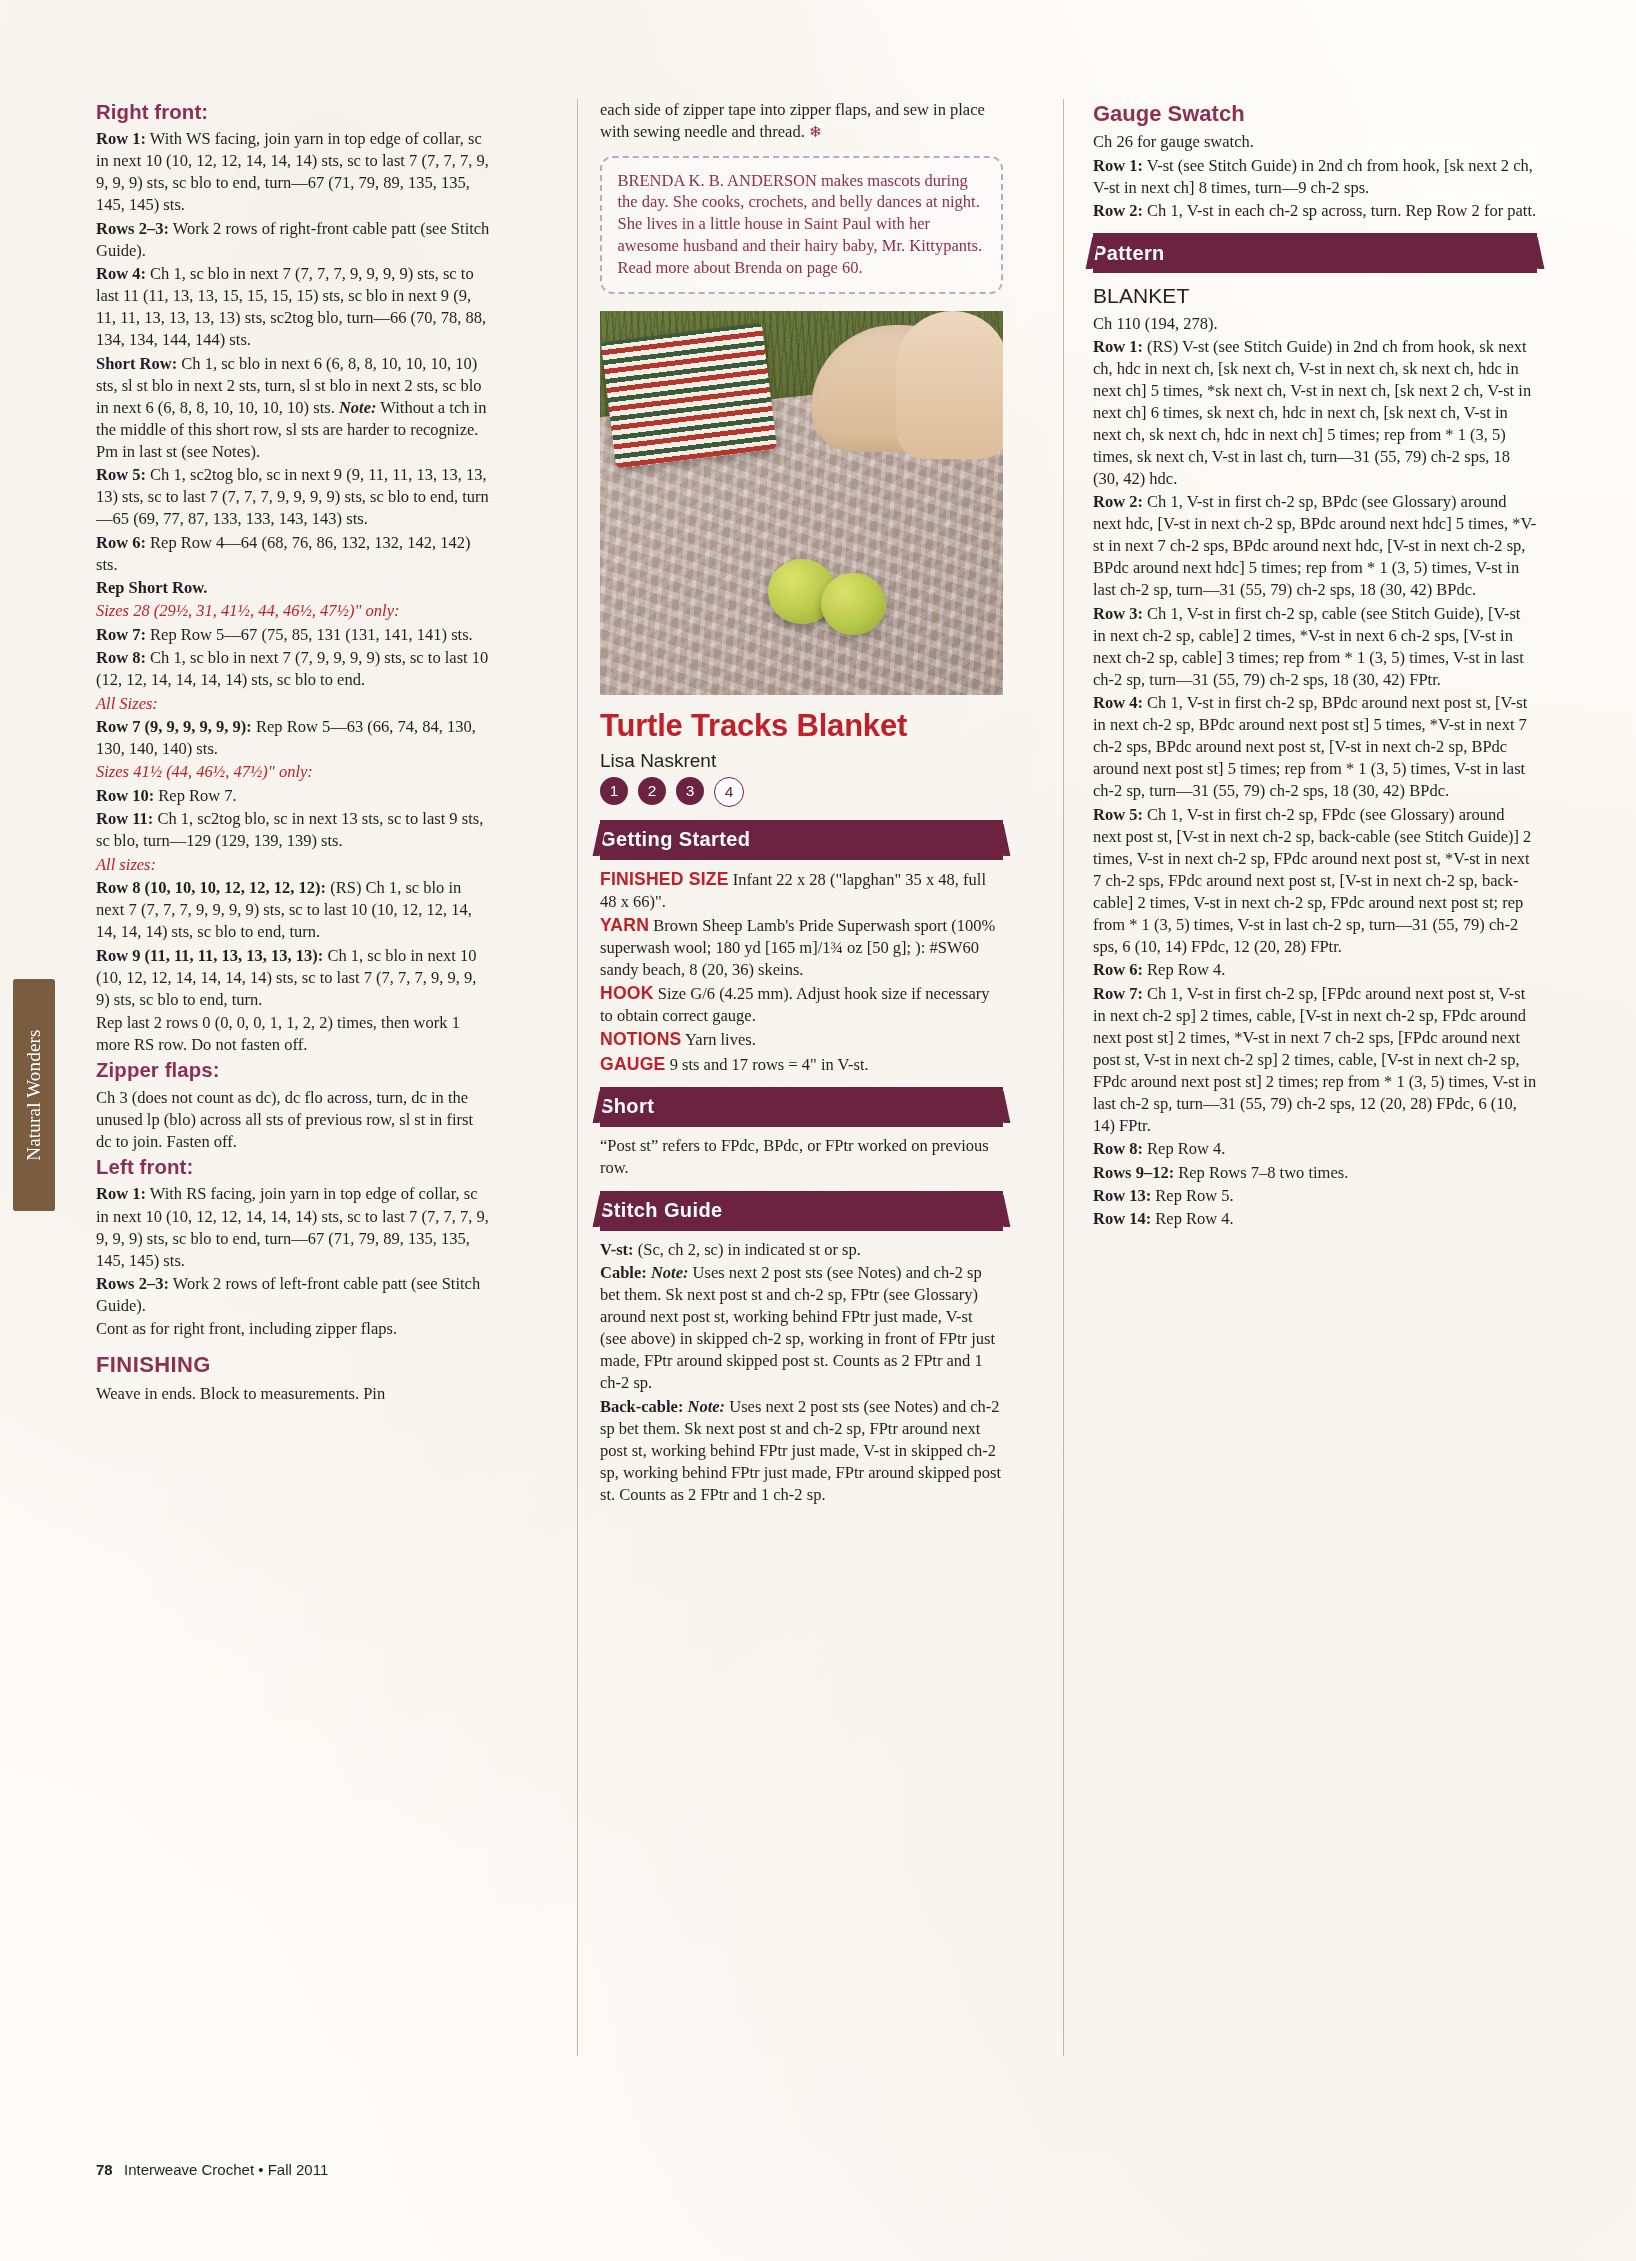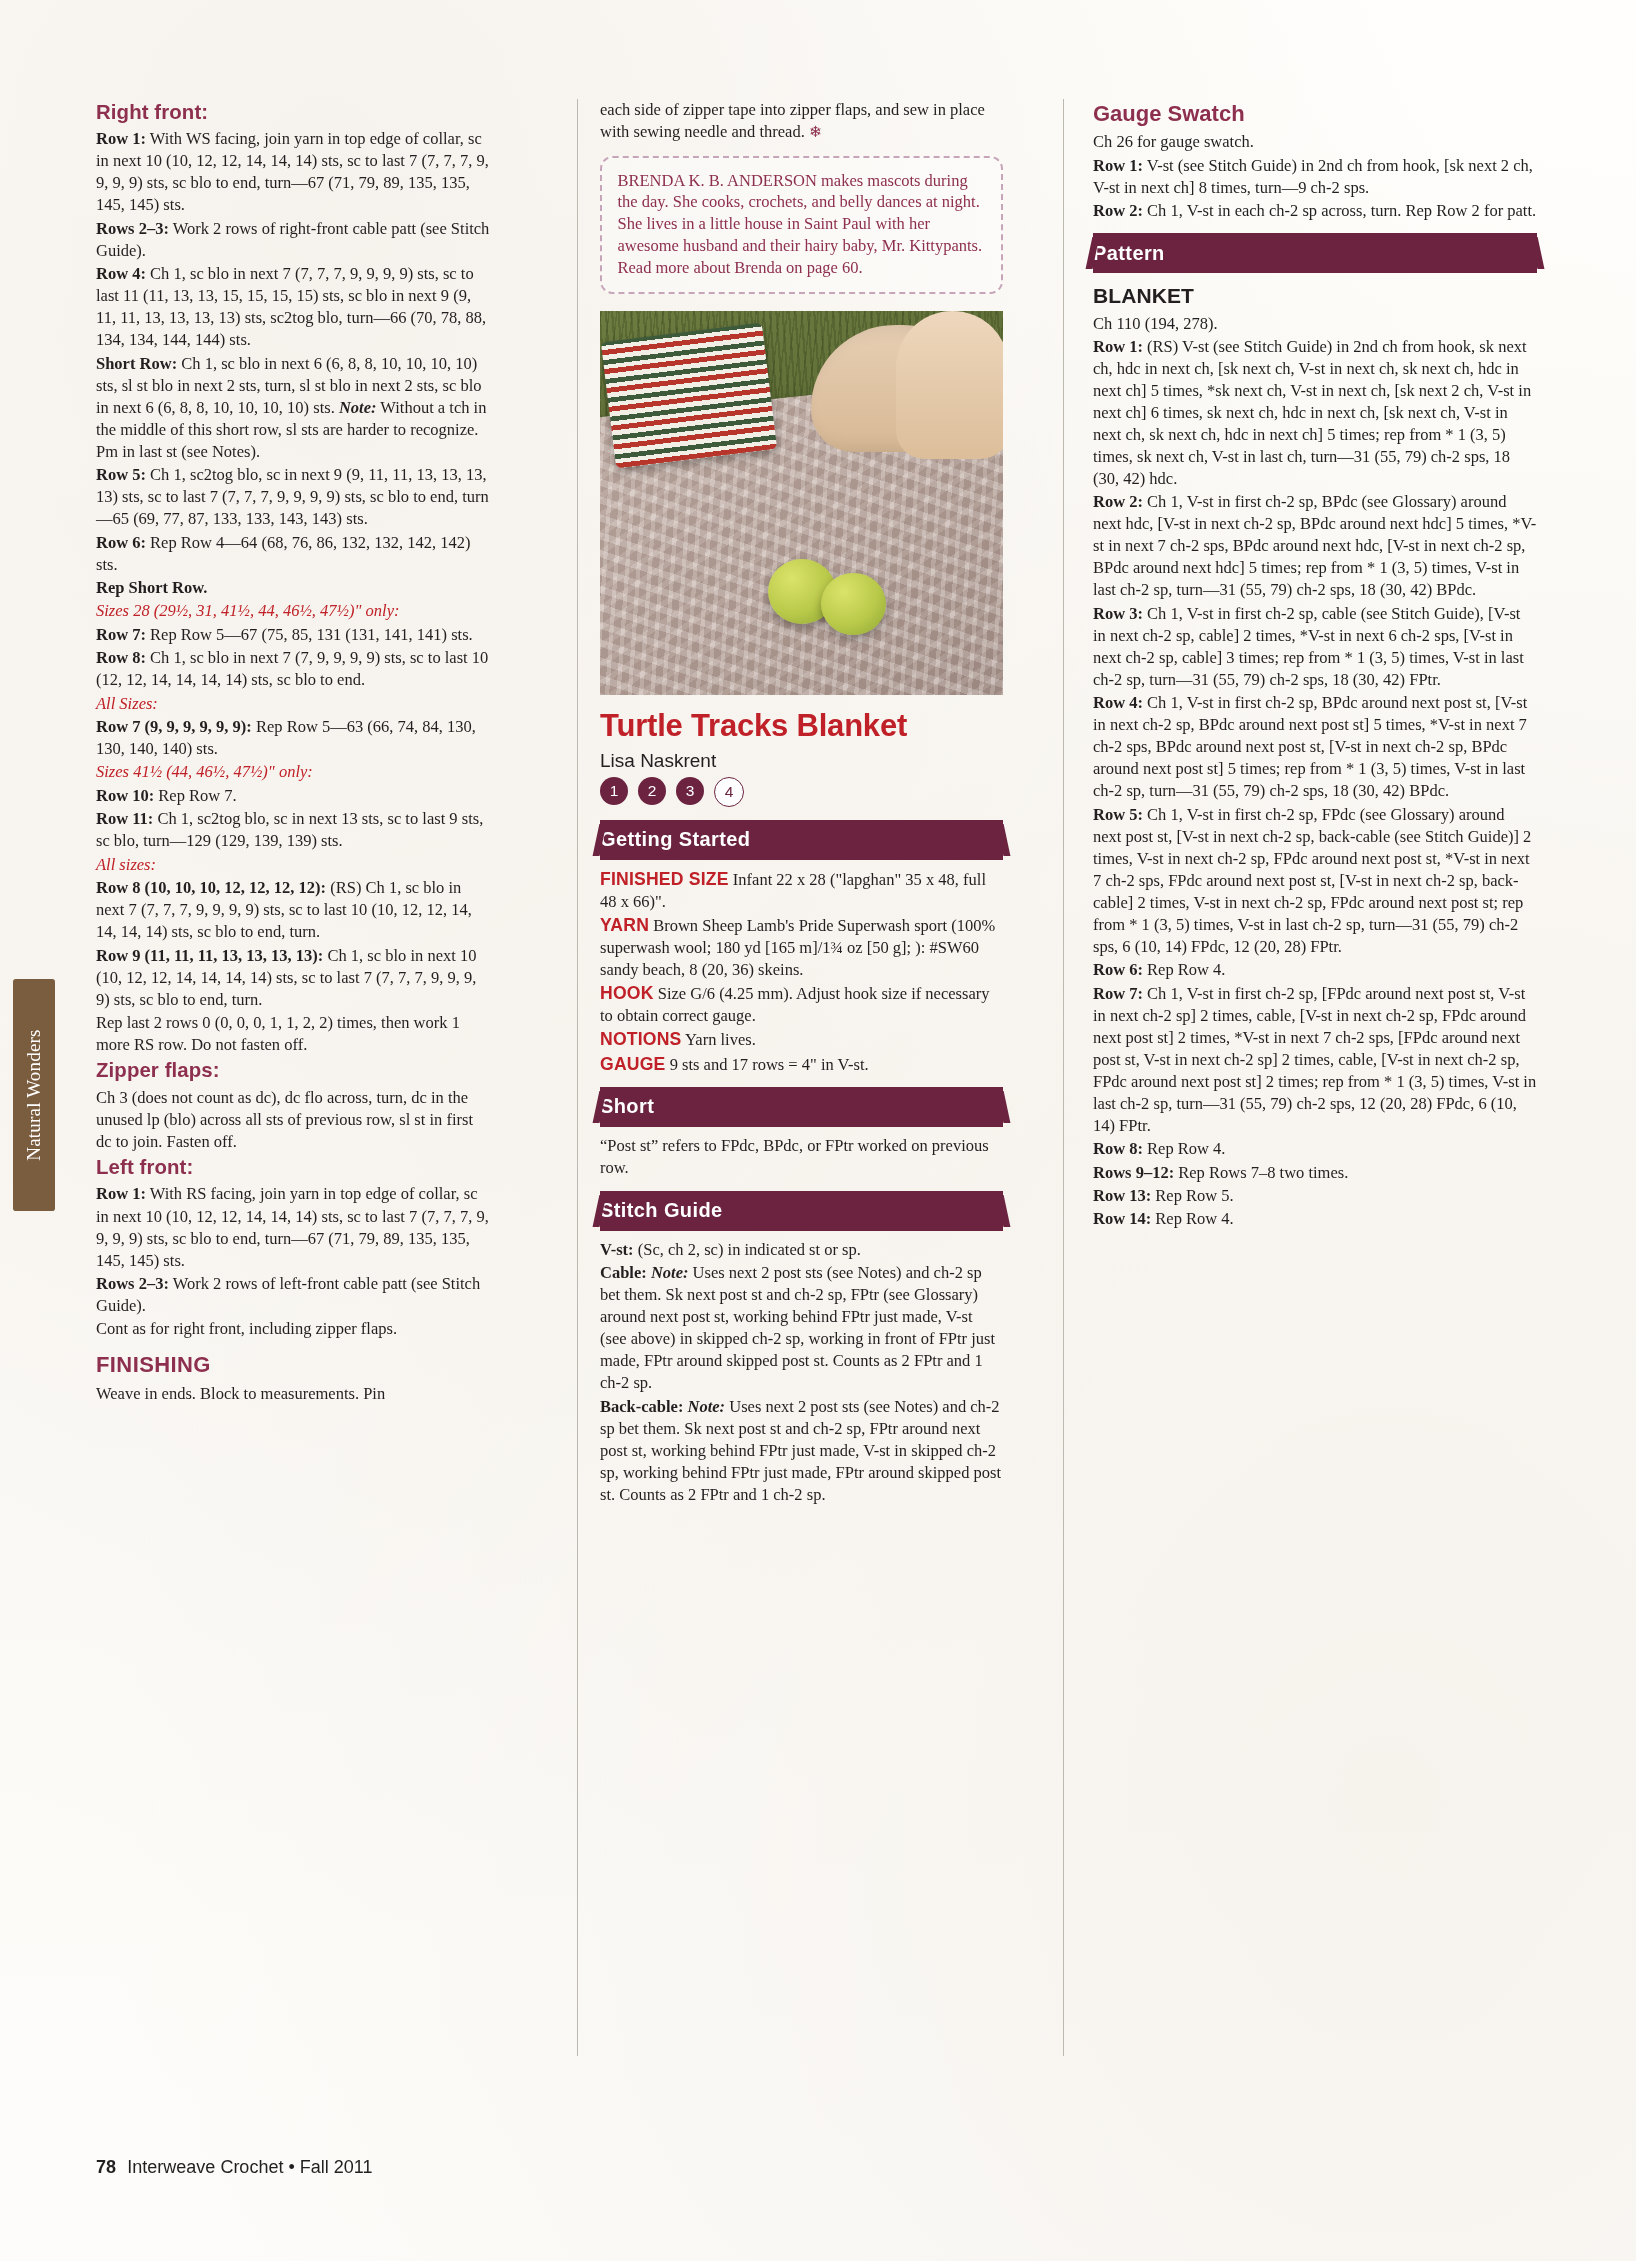--- a/index.html
+++ b/index.html
@@ -250,41 +250,41 @@
     font-size: 17.6px;
     color: #c02027;
     letter-spacing: 0.2px;
   }
   .spec {
     margin-bottom: 3.5px;
     line-height: 1.31;
   }
   h3.sub {
     font-family: "Liberation Sans", sans-serif;
-    font-weight: bold;
+    font-weight: normal;
     font-size: 21px;
     color: #231f20;
     margin: 7px 0 2.8px 0;
     letter-spacing: 0.1px;
   }
   .gauge-title {
     font-family: "Liberation Sans", sans-serif;
     font-weight: bold;
     font-size: 22px;
     color: #8d2f4f;
     margin: 0 0 2.8px 0;
   }
 
   
   .footer {
     position: absolute;
     left: 96px;
     bottom: 83px;
     font-family: "Liberation Sans", sans-serif;
-    font-size: 18px;
+    font-size: 15px;
     color: #231f20;
   }
   .footer .pagenum { font-weight: bold; margin-right: 11.3px; }
 
   .flower {
     color: #8d2f4f;
     font-size: 15.5px;
   }
 </style>
 </head>

